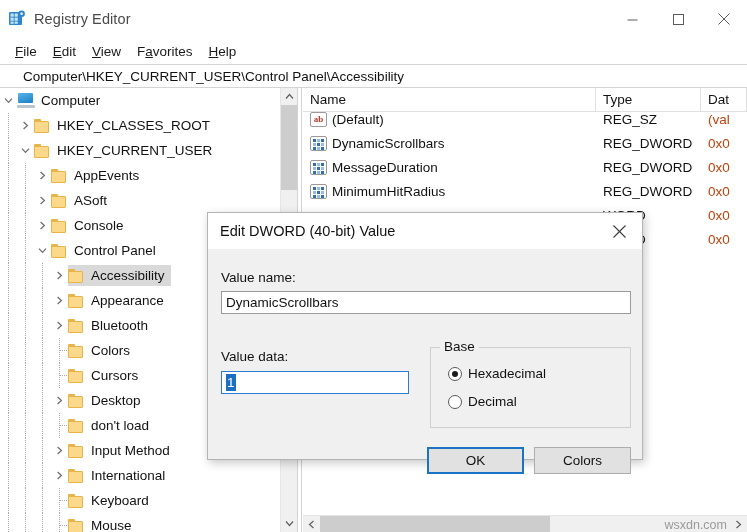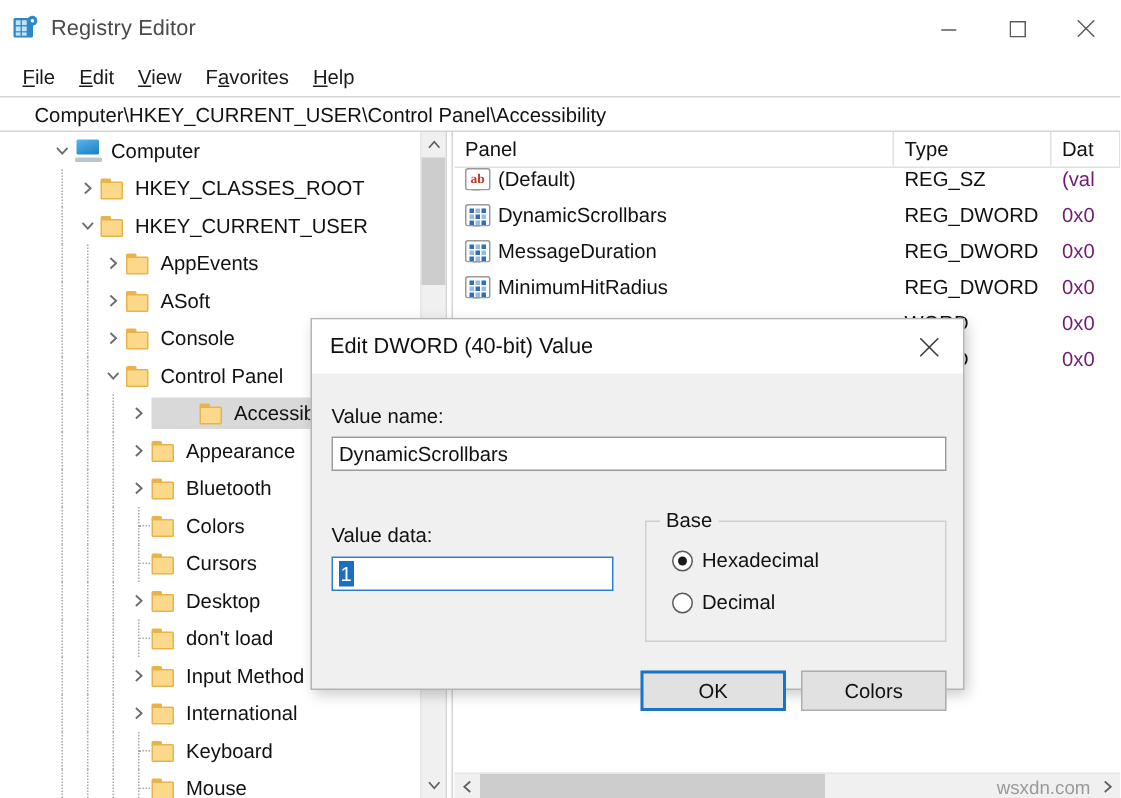--- a/index.html
+++ b/index.html
@@ -85,25 +85,23 @@
   }
   .tree {
     position: absolute; left: 0; top: 0;
     width: 280px;
   }
   .tree-row {
     height: 25px;
     display: flex; align-items: center;
     white-space: nowrap;
     position: relative;
-    margin-left: 33px;
   }
   .tree-row.selected .tree-label-bg {
     background: #d9d9d9;
-    padding-left: 32px;
   }
   .twisty {
     width: 17px; height: 25px; flex: none;
     display: flex; align-items: center; justify-content: center;
     color: #6d6d6d;
   }
   .twisty svg { display: block; }
   .guide {
     width: 17px; height: 25px; flex: none;
     position: relative;
@@ -218,21 +216,21 @@
   .lr-name {
     width: 293px; display: flex; align-items: center;
     padding-left: 7px; overflow: hidden;
   }
   .lr-type {
     width: 105px; padding-left: 7px;
     font-size: 13.5px; color: #111; overflow: hidden;
   }
   .lr-data {
     width: 46px; padding-left: 7px;
-    font-size: 13.5px; color: #701a75; overflow: hidden;
+    font-size: 13.5px; color: #c2410c; overflow: hidden;
   }
   .val-name { font-size: 13.5px; color: #111; }
 
   .vicon {
     width: 17px; height: 15px; flex: none; margin-right: 5px;
     position: relative;
     border: 1px solid #9a9a9a;
     background: #fdfdfd;
     border-radius: 2px;
   }
@@ -727,21 +725,21 @@
               <polyline points="1,1.5 4.5,5.5 8,1.5" fill="none" stroke="currentColor" stroke-width="1.2"></polyline>
             </svg>
         </div>
       </div>
     </div>
 
     <div class="splitter"></div>
 
     <div class="listpane">
       <div class="list-header">
-        <div class="lh-cell lh-name">Panel</div>
+        <div class="lh-cell lh-name">Name</div>
         <div class="lh-cell lh-type">Type</div>
         <div class="lh-cell lh-data">Dat</div>
       </div>
       <div id="list-container">
           <div class="list-row">
             <div class="lr-name">
               <span class="vicon vicon-sz">
                 <span class="glyph">ab</span>
               </span>
               <span class="val-name">(Default)</span>

